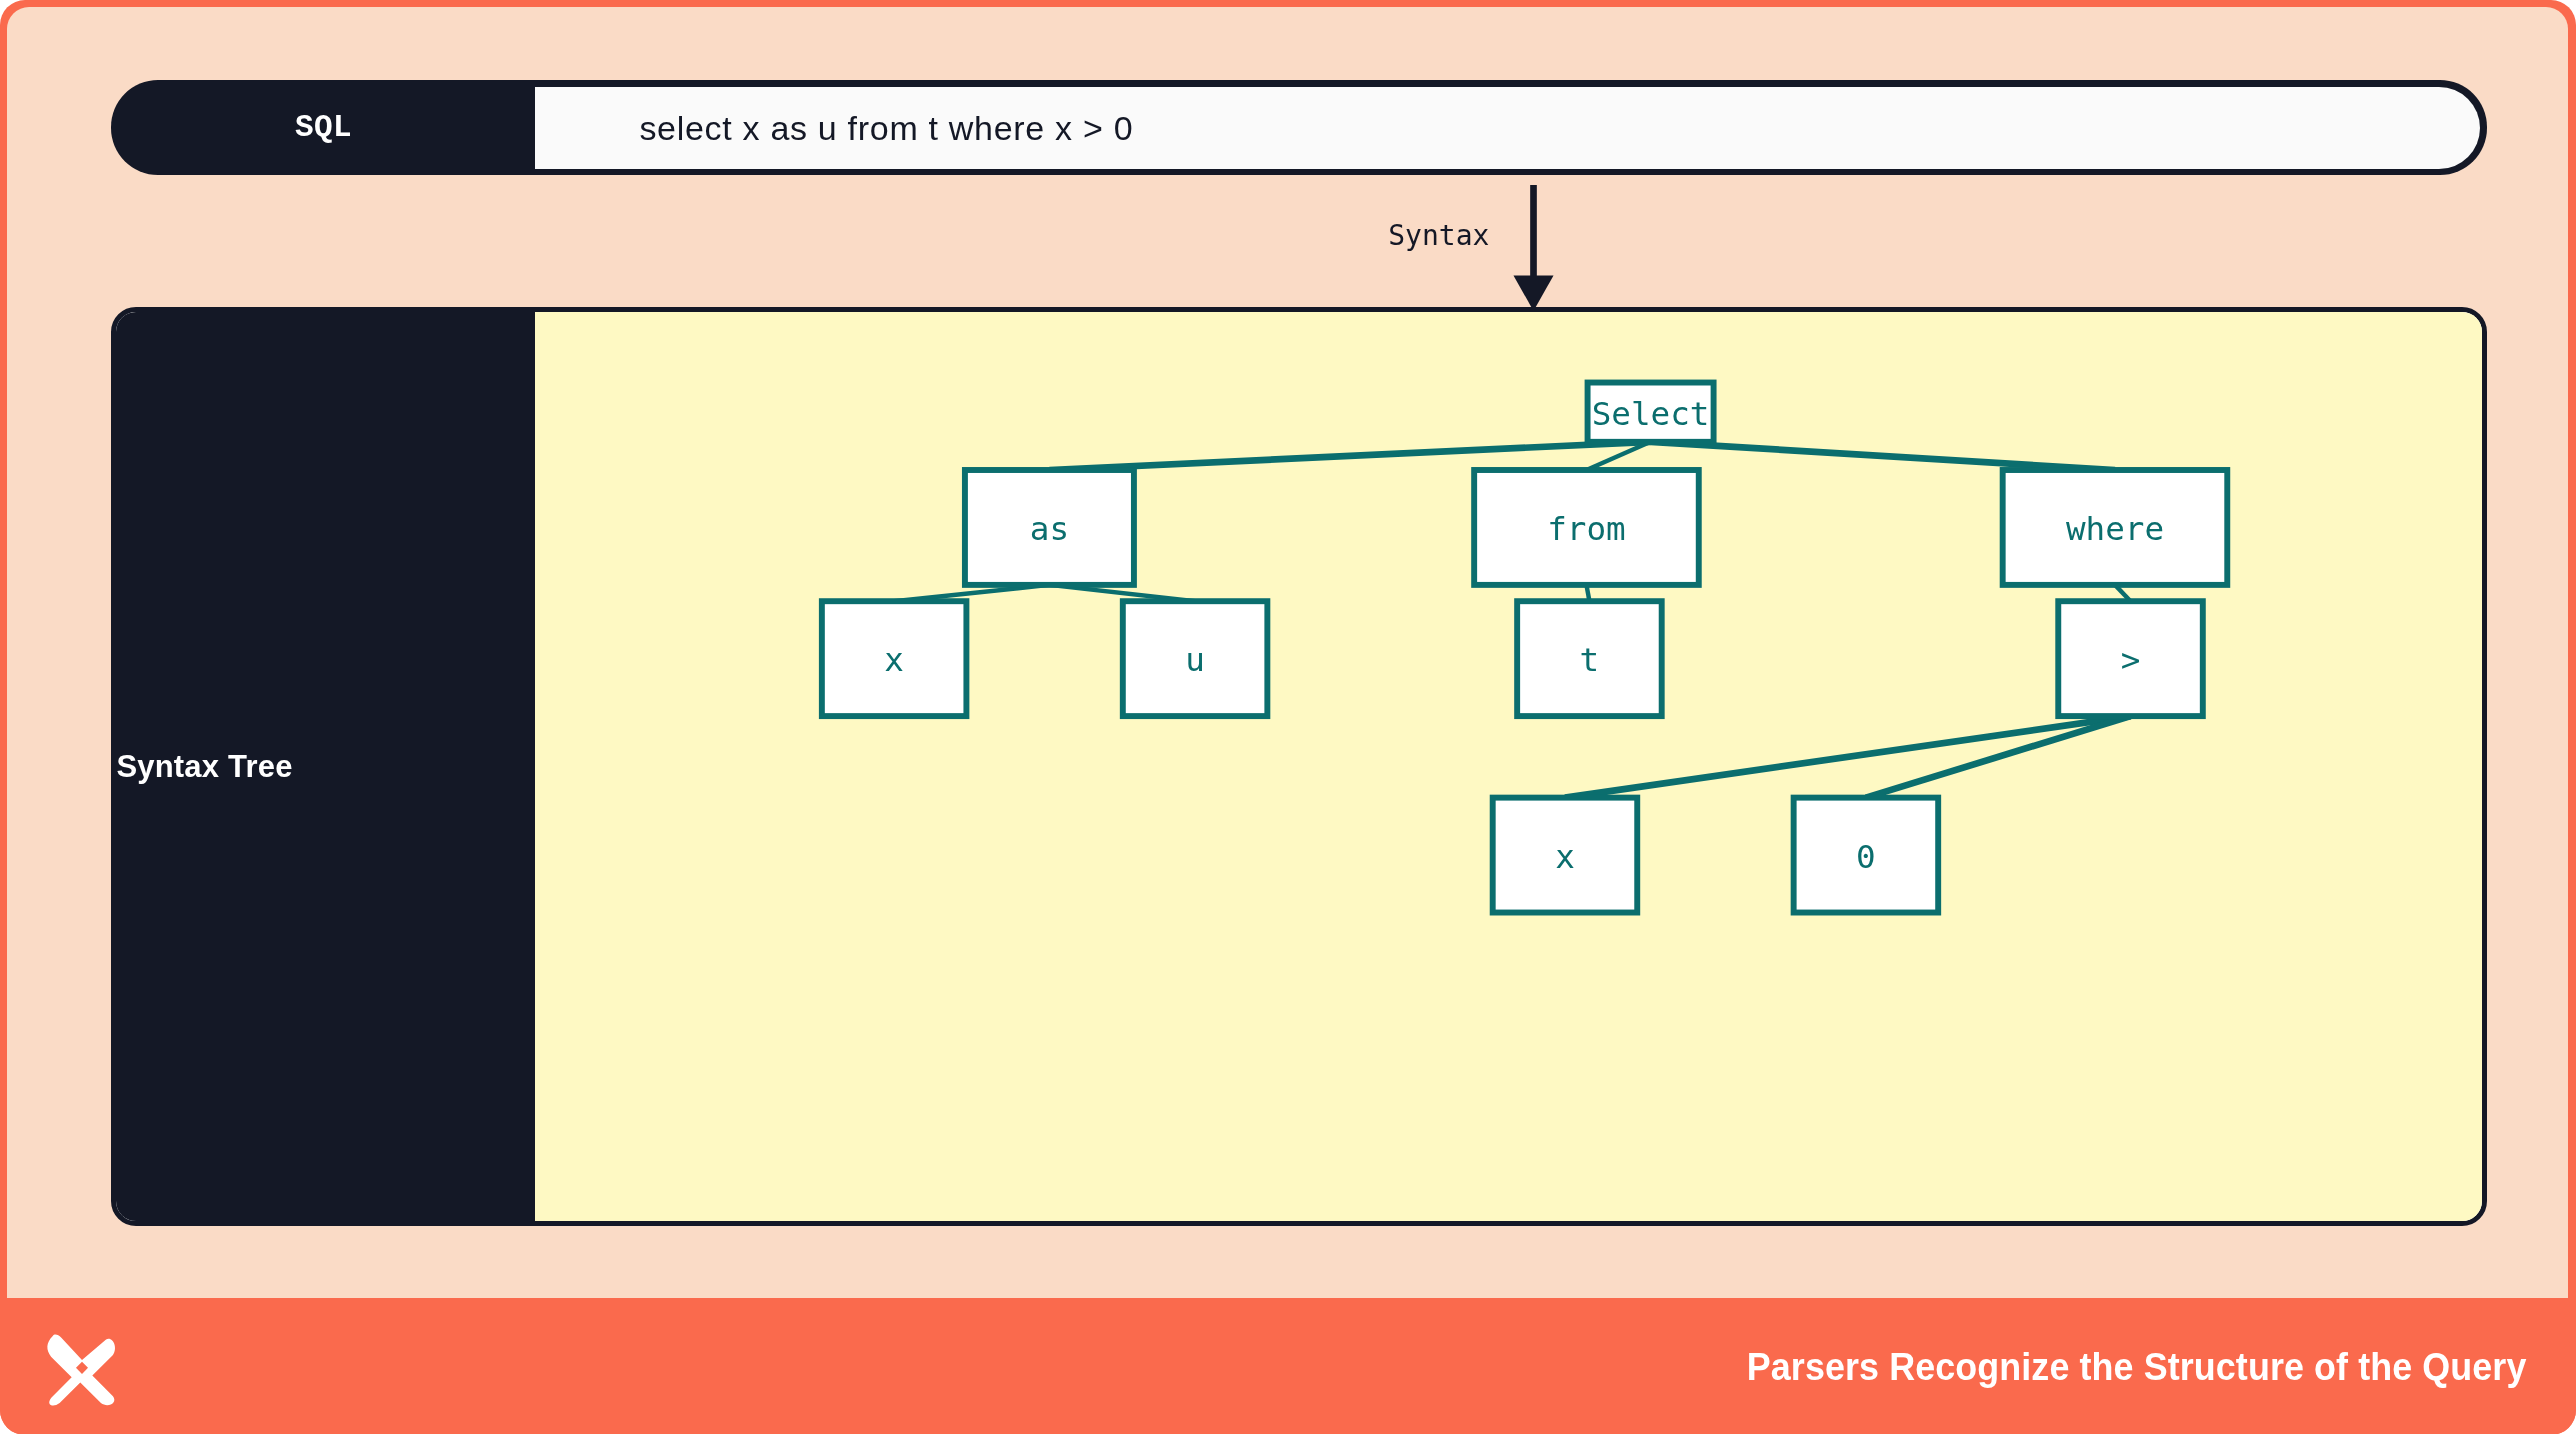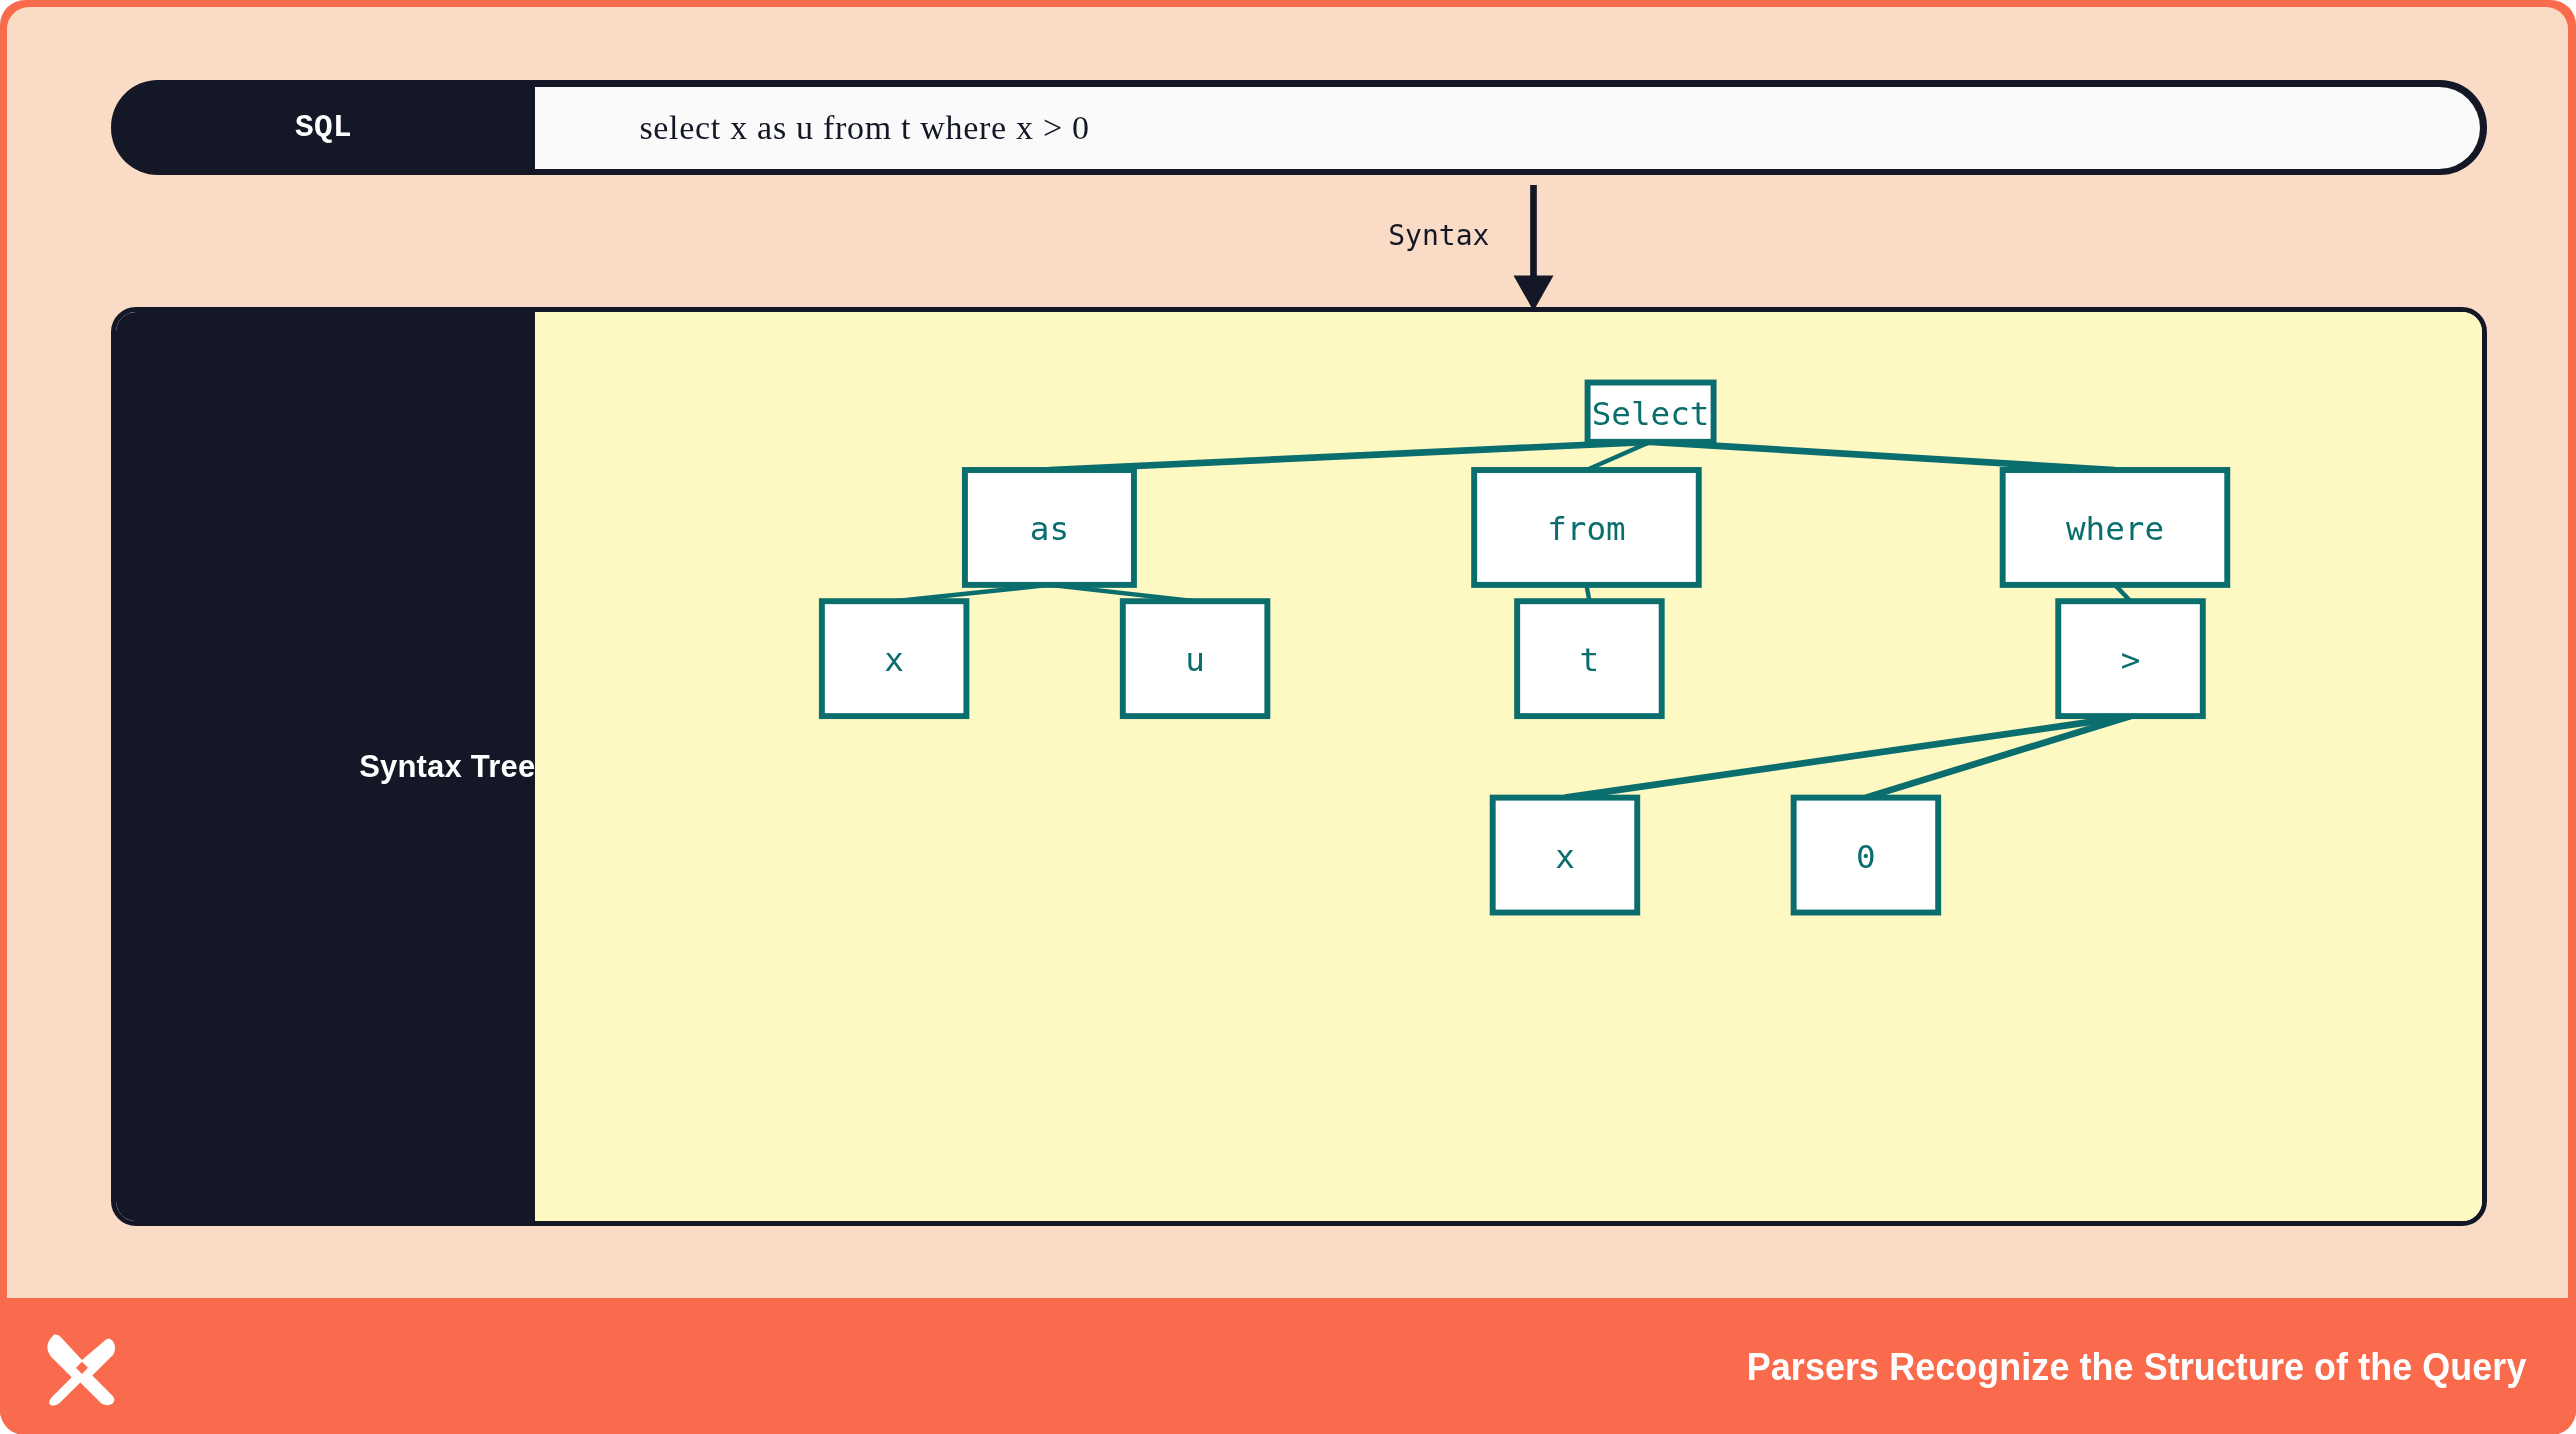--- a/index.html
+++ b/index.html
@@ -76,21 +76,21 @@
     top: 6.7px;
     width: 1945px;
     height: 82px;
     box-sizing: border-box;
     background: #fafafa;
     border-radius: 0 41px 41px 0;
     display: flex;
     align-items: center;
     padding-left: 104px;
     color: #141826;
-    font-family: Liberation Serif, serif;
+    font-family: Liberation Sans, sans-serif;
     font-size: 34px;
     letter-spacing: 0.7px;
   }
 
   
   .parser-zone {
     position: absolute;
     left: 1260px;
     top: 178px;
     width: 385px;
@@ -129,21 +129,21 @@
   }
   .tree-sidebar {
     position: absolute;
     left: 0;
     top: 0;
     width: 419px;
     height: 100%;
     background: #141826;
     display: flex;
     align-items: center;
-    justify-content: flex-end;
+    justify-content: flex-start;
   }
   .tree-sidebar-label {
     color: #ffffff;
     font-size: 31px;
     font-weight: bold;
     letter-spacing: 0.2px;
   }
   .tree-canvas {
     position: absolute;
     left: 419px;

